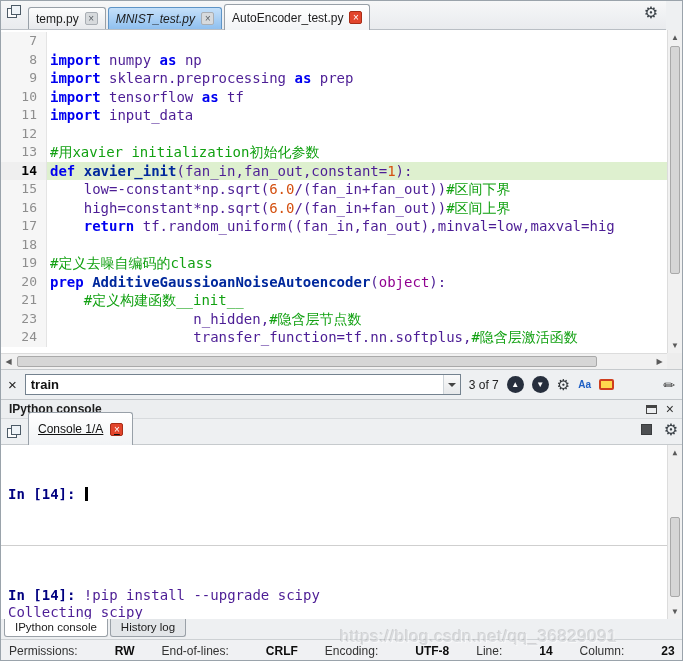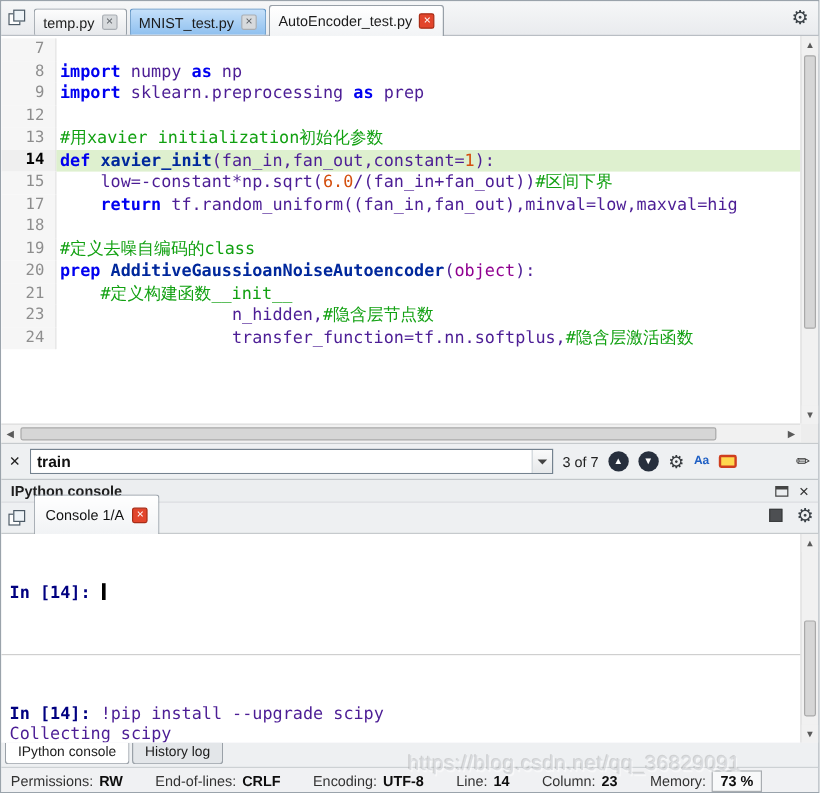--- a/index.html
+++ b/index.html
@@ -1,27 +1,27 @@
 <!DOCTYPE html>
 <html><head>
 <meta charset="utf-8">
 <style>
   * { margin:0; padding:0; box-sizing:border-box; }
   html,body { width:683px; height:661px; }
   body { font-family:"Liberation Sans","DejaVu Sans",sans-serif; }
   .app { position:relative; width:683px; height:661px; background:#eef0f2; overflow:hidden; border:1px solid #9aa3ab; }
 
   
-  .tabbar { position:absolute; top:0; left:0; right:0; height:29px; background:linear-gradient(#f6f7f8,#e9ebee); border-bottom:1px solid #b9bec4; display:flex; align-items:flex-end; padding:0 4px; }
+  .tabbar { position:absolute; top:0; left:0; right:16px; height:29px; background:linear-gradient(#f6f7f8,#e9ebee); border-bottom:1px solid #b9bec4; display:flex; align-items:center; padding:0 4px; }
   .pane-icon { position:relative; width:15px; height:15px; margin:0 6px 6px 2px; flex:0 0 auto; }
   .pane-icon .sq1 { position:absolute; left:0; top:3px; width:10px; height:10px; border:1px solid #4c5a66; background:#fdfdfd; }
   .pane-icon .sq2 { position:absolute; left:4px; top:0; width:10px; height:10px; border:1px solid #4c5a66; background:#eef3f7; }
   .tabs { display:flex; align-items:flex-end; height:100%; }
   .etab { display:flex; align-items:center; gap:6px; height:22px; padding:0 7px; margin-right:2px; border:1px solid #98a0a8; border-bottom:none; border-radius:3px 3px 0 0; background:linear-gradient(#fdfdfd,#e7e9ec); font-size:12px; color:#1c1c1c; white-space:nowrap; cursor:default; }
-  .etab.selected { background:linear-gradient(#c5e0fa,#8fc0ef); border-color:#5e94c6; }
+  .etab.selected { background:linear-gradient(#c5e0fa,#8fc0ef); border-color:#5e94c6;font-style:italic; }
   .etab.active { height:26px; background:linear-gradient(#ffffff,#f2f4f6); margin-bottom:-1px; z-index:2; }
   .tab-close { width:13px; height:13px; border:1px solid #a9aeb4; border-radius:2px; background:#d7dadd; color:#5a5f64; font-size:10px; line-height:11px; text-align:center; cursor:pointer; }
   .tab-close.red { background:#e2452c; border-color:#a82d17; color:#fff; }
   .gear { font-family:"DejaVu Sans",sans-serif; font-size:16px; color:#3b4248; margin:0 4px 5px auto; cursor:pointer; }
 
   
   .editor { position:absolute; top:29px; left:0; right:0; height:339px; background:#fff; }
   .code-lines { position:absolute; top:0; left:0; right:15px; bottom:16px; overflow:hidden; background:#fff; font-family:"DejaVu Sans Mono","Liberation Mono",monospace; font-size:14px; padding-top:2px; }
   .code-row { display:flex; height:18.5px; line-height:18.5px; white-space:pre; }
   .gut { flex:0 0 46px; text-align:right; padding-right:9px; color:#8e8e8e; background:#f6f6f6; border-right:1px solid #e4e4e4; font-size:13px; }
@@ -64,40 +64,40 @@
   .pen-btn { font-family:"DejaVu Sans",sans-serif; font-size:14px; color:#333; margin-left:auto; cursor:pointer; }
 
   
   .ctitle { position:absolute; top:398px; left:0; right:0; height:20px; background:#eceef0; border-top:1px solid #c2c6ca; border-bottom:1px solid #d7dadd; display:flex; align-items:center; padding:0 8px; }
   .ctitle-text { font-size:12px; font-weight:600; color:#1d1d1d; }
   .ctitle-icons { margin-left:auto; display:flex; align-items:center; gap:9px; }
   .undock-icon { width:11px; height:9px; border:1px solid #444; border-top:3px solid #444; cursor:pointer; }
   .small-x { font-size:14px; color:#333; line-height:12px; cursor:pointer; }
 
   .ctabs { position:absolute; top:418px; left:0; right:0; height:26px; background:#eef0f2; border-bottom:1px solid #c6cacd; display:flex; align-items:flex-end; padding:0 4px; }
-  .ctab { display:flex; align-items:center; gap:7px; height:22px; padding:16px 9px; border:1px solid #98a0a8; border-bottom:none; border-radius:3px 3px 0 0; background:linear-gradient(#ffffff,#f1f3f5); font-size:12px; color:#111; margin-bottom:-1px; z-index:2; }
+  .ctab { display:flex; align-items:center; gap:7px; height:22px; padding:16px 9px; border:1px solid #98a0a8; border-bottom:none; border-radius:3px 3px 0 0; background:linear-gradient(#ffffff,#f1f3f5); font-size:12px; color:#111; margin-bottom:-1px; z-index:2;text-decoration:underline; }
   .ctabs .pane-icon { margin:0 6px 4px 2px; }
   .ctab-right { margin-left:auto; display:flex; align-items:center; gap:12px; padding-bottom:5px; }
   .stop-sq { width:11px; height:11px; background:#4d4f52; border:1px solid #3a3c3e; cursor:pointer; }
 
   .console { position:absolute; top:444px; left:0; right:0; height:174px; background:#fff; font-family:"DejaVu Sans Mono","Liberation Mono",monospace; font-size:14px; line-height:17px; padding:7px 20px 0 7px; overflow:hidden; white-space:pre; }
   .cursor { display:inline-block; width:3px; height:14px; background:#000; vertical-align:-2px; margin-left:1px; }
   .c-sep { border-top:1px solid #cfcfcf; margin:8px -20px 7px -7px; }
   .console-vscroll { top:0; bottom:0; }
 
   
   .btabs { position:absolute; top:618px; left:0; right:0; height:20px; background:#eef0f2; display:flex; align-items:flex-start; padding:0 3px; }
   .btab { font-size:11.5px; color:#1b1b1b; padding:2px 10px 3px; border:1px solid #9aa1a8; border-top:none; border-radius:0 0 3px 3px; background:#e3e6e9; margin-right:2px; cursor:pointer; }
   .btab.active { background:#ffffff; font-weight:400; }
 
   
   .statusbar { position:absolute; top:638px; left:0; right:0; height:23px; background:#f0f1f3; border-top:1px solid #cdd1d4; display:flex; align-items:center; padding:0 8px; font-size:12px; color:#333; }
   .sb-item { display:flex; align-items:center; gap:5px; margin-right:27px; white-space:nowrap; }
   .sb-label { color:#333; }
-  .sb-value { font-weight:bold; color:#0d0d0d; }
+  .sb-value { font-weight:bold; color:#0d0d0d;margin-left:32px; }
   .sb-value.boxed { border:1px solid #a9adb1; background:#f8f9fa; padding:0 6px; line-height:16px; }
 
   
   .watermark { position:absolute; left:339px; top:626px; z-index:50; pointer-events:none; font-size:17px; letter-spacing:0.5px; color:rgba(215,218,221,0.88); text-shadow:1px 1px 1px rgba(255,255,255,0.65), -1px -1px 0 rgba(150,150,150,0.35); white-space:nowrap; }
 </style>
 </head>
 <body>
 
 <div class="app">
 
@@ -121,24 +121,27 @@
         </div>
       </div>
     <span class="gear">⚙</span>
   </div>
 
   <div class="editor">
     <div class="code-lines" id="code-lines">
         <div class="code-row"><span class="gut">7</span><span class="code"></span></div>
         <div class="code-row"><span class="gut">8</span><span class="code"><span class="tk-kw">import</span><span class="tk-p"> numpy </span><span class="tk-kw">as</span><span class="tk-p"> np</span></span></div>
         <div class="code-row"><span class="gut">9</span><span class="code"><span class="tk-kw">import</span><span class="tk-p"> sklearn.preprocessing </span><span class="tk-kw">as</span><span class="tk-p"> prep</span></span></div>
+        <div class="code-row"><span class="gut">10</span><span class="code"><span class="tk-kw">import</span><span class="tk-p"> tensorflow </span><span class="tk-kw">as</span><span class="tk-p"> tf</span></span></div>
+        <div class="code-row"><span class="gut">11</span><span class="code"><span class="tk-kw">import</span><span class="tk-p"> input_data</span></span></div>
         <div class="code-row"><span class="gut">12</span><span class="code"></span></div>
         <div class="code-row"><span class="gut">13</span><span class="code"><span class="tk-com">#用xavier initialization初始化参数</span></span></div>
         <div class="code-row current"><span class="gut">14</span><span class="code"><span class="tk-kw">def</span><span class="tk-p"> </span><span class="tk-def">xavier_init</span><span class="tk-p">(fan_in,fan_out,constant=</span><span class="tk-num">1</span><span class="tk-p">):</span></span></div>
         <div class="code-row"><span class="gut">15</span><span class="code"><span class="tk-p">    low=-constant*np.sqrt(</span><span class="tk-num">6.0</span><span class="tk-p">/(fan_in+fan_out))</span><span class="tk-com">#区间下界</span></span></div>
+        <div class="code-row"><span class="gut">16</span><span class="code"><span class="tk-p">    high=constant*np.sqrt(</span><span class="tk-num">6.0</span><span class="tk-p">/(fan_in+fan_out))</span><span class="tk-com">#区间上界</span></span></div>
         <div class="code-row"><span class="gut">17</span><span class="code"><span class="tk-p">    </span><span class="tk-kw">return</span><span class="tk-p"> tf.random_uniform((fan_in,fan_out),minval=low,maxval=hig</span></span></div>
         <div class="code-row"><span class="gut">18</span><span class="code"></span></div>
         <div class="code-row"><span class="gut">19</span><span class="code"><span class="tk-com">#定义去噪自编码的class</span></span></div>
         <div class="code-row"><span class="gut">20</span><span class="code"><span class="tk-kw">prep</span><span class="tk-p"> </span><span class="tk-def">AdditiveGaussioanNoiseAutoencoder</span><span class="tk-p">(</span><span class="tk-bi">object</span><span class="tk-p">):</span></span></div>
         <div class="code-row"><span class="gut">21</span><span class="code"><span class="tk-p">    </span><span class="tk-com">#定义构建函数__init__</span></span></div>
         <div class="code-row"><span class="gut">23</span><span class="code"><span class="tk-p">                 n_hidden,</span><span class="tk-com">#隐含层节点数</span></span></div>
         <div class="code-row"><span class="gut">24</span><span class="code"><span class="tk-p">                 transfer_function=tf.nn.softplus,</span><span class="tk-com">#隐含层激活函数</span></span></div>
       </div>
     <div class="vscroll editor-vscroll">
       <div class="sb-arrow up">▲</div>

